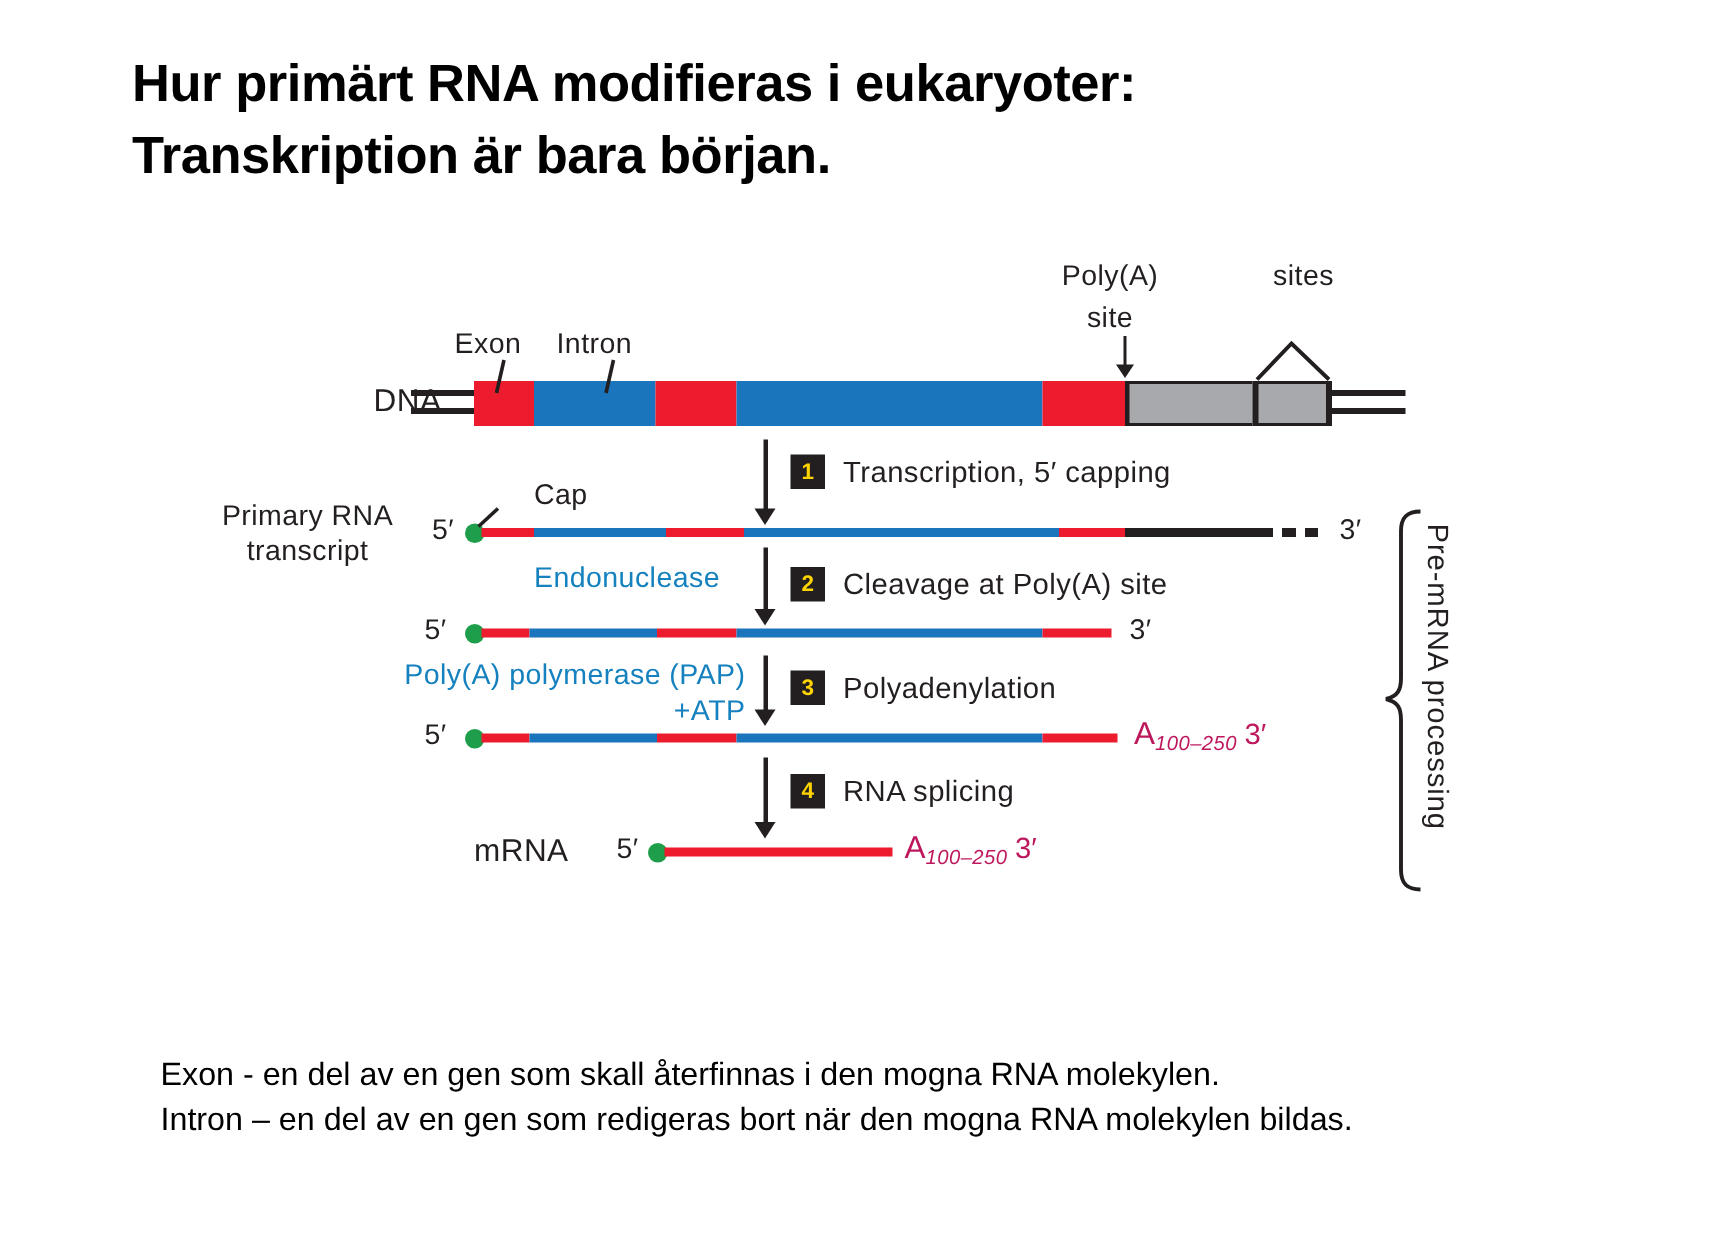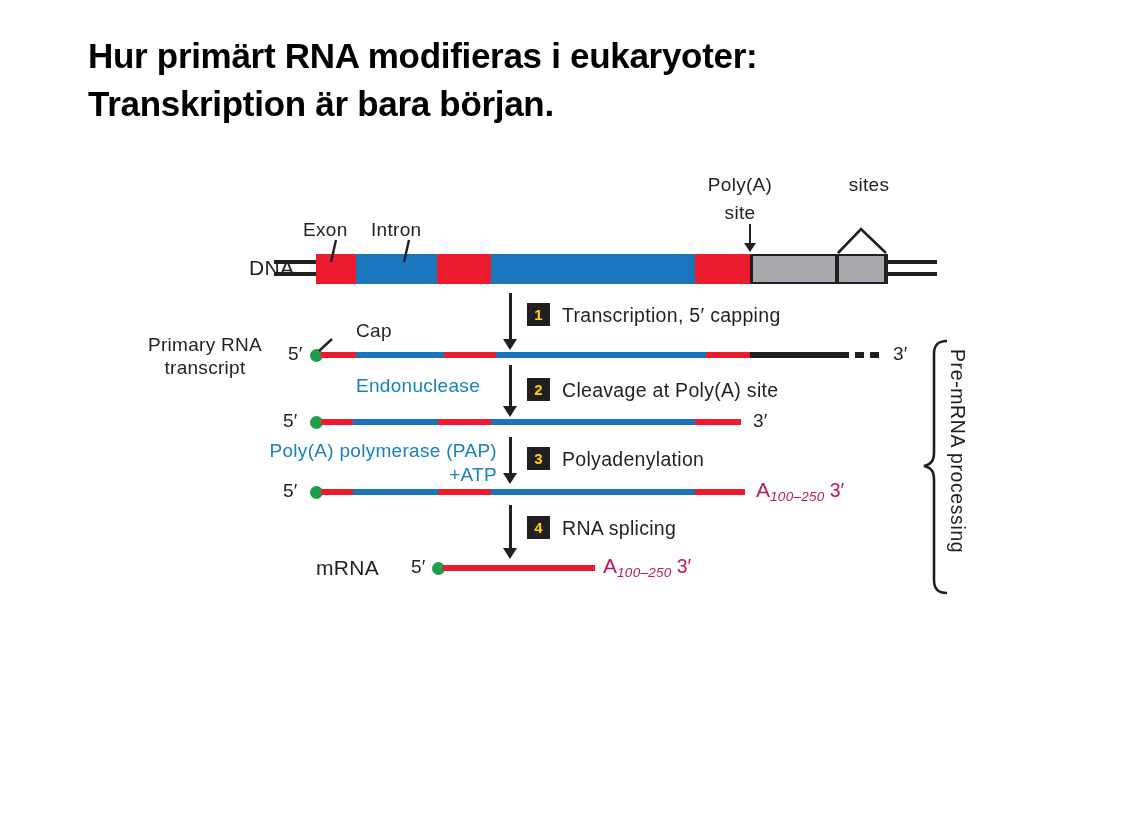--- a/index.html
+++ b/index.html
@@ -201,14 +201,18 @@
   <div class="abs vlabel" style="left:946px; top:349px;">Pre-mRNA processing</div>
 
   <svg class="overlay" width="1140" height="824" viewBox="0 0 1140 824">
     <path d="M 336 240 L 331 262" stroke="#231F20" stroke-width="2.4" fill="none"></path>
     <path d="M 409 240 L 404 262" stroke="#231F20" stroke-width="2.4" fill="none"></path>
     <path d="M 838 253 L 861 229 L 886 253" stroke="#231F20" stroke-width="2.6" fill="none"></path>
     <path d="M 332 339 L 319 351" stroke="#231F20" stroke-width="2.4" fill="none"></path>
     <path d="M 947 341 C 938 341 934 345 934 354 L 934 452 C 934 460 932 464 924 466 C 932 468 934 472 934 480 L 934 580 C 934 589 938 593 947 593" stroke="#231F20" stroke-width="2.6" fill="none"></path>
   </svg>
 
+  <div class="abs footer">
+    <div>Exon -  en del av en gen som skall återfinnas i den mogna RNA molekylen.</div>
+    <div>Intron – en del av en gen som redigeras bort när den mogna RNA molekylen bildas.</div>
+  </div>
 
 </div>
 
 </body></html>

